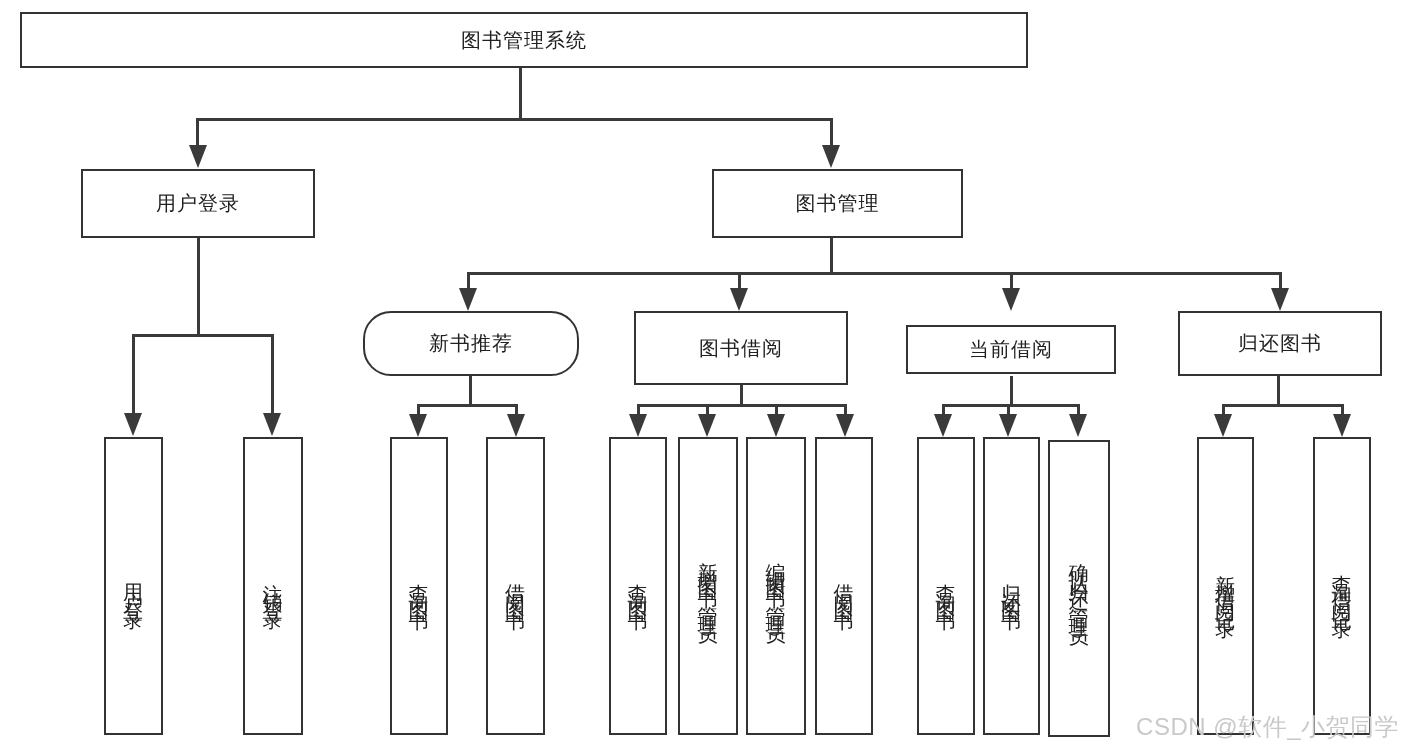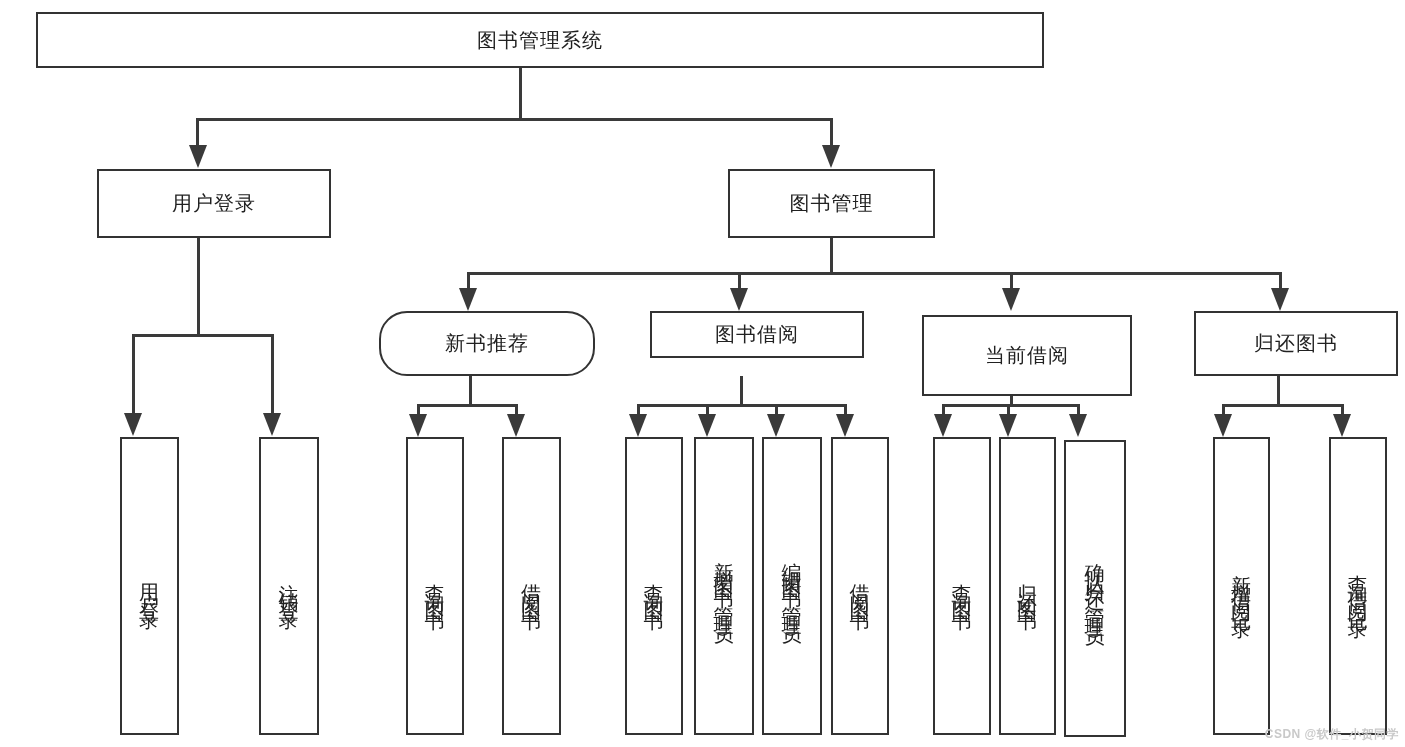--- a/index.html
+++ b/index.html
@@ -24,21 +24,20 @@
     background: var(--background);
     border: 2px solid var(--box-border);
     display: flex;
     align-items: center;
     justify-content: center;
     color: var(--text);
     font-size: 20px;
     letter-spacing: 1px;
     text-align: center;
     z-index: 2;
-    margin-left: 16px;
   }
   .vbox .vtext {
     writing-mode: vertical-rl;
     text-orientation: mixed;
     font-size: 20px;
     line-height: 1;
     letter-spacing: 9px;
     letter-spacing: 9px;
     color: var(--text);
   }
@@ -48,65 +47,64 @@
     position: absolute; width: 0; height: 0; z-index: 1;
     border-left: 9px solid transparent;
     border-right: 9px solid transparent;
     border-top: 23px solid var(--line);
   }
   .watermark {
     position: absolute;
     right: 6px;
     bottom: 4px;
     color: var(--watermark);
-    font-size: 12px;
+    font-size: 24px;
     letter-spacing: 0.5px;
     z-index: 3;
     white-space: nowrap;
-    font-weight: bold;
   }
 </style>
 </head>
 <body>
 
 <div class="canvas">
 
   <div class="box" style="left:20px; top:12px; width:1008px; height:56px;">图书管理系统</div>
 
   <div class="vl" style="left:519px; top:68px; height:51px;"></div>
   <div class="hl" style="left:197px; top:118px; width:635px;"></div>
   <div class="vl" style="left:196px; top:118px; height:29px;"></div>
   <div class="arr" style="left:189px; top:145px;"></div>
   <div class="vl" style="left:830px; top:118px; height:29px;"></div>
   <div class="arr" style="left:822px; top:145px;"></div>
 
   <div class="box" style="left:81px; top:169px; width:234px; height:69px;">用户登录</div>
-  <div class="box" style="left:712px; top:169px; width:207px; height:69px;">图书管理</div>
+  <div class="box" style="left:712px; top:169px; width:251px; height:69px;">图书管理</div>
 
   <div class="vl" style="left:197px; top:238px; height:97px;"></div>
   <div class="hl" style="left:132px; top:334px; width:141px;"></div>
   <div class="vl" style="left:132px; top:334px; height:80px;"></div>
   <div class="arr" style="left:124px; top:413px;"></div>
   <div class="vl" style="left:271px; top:334px; height:80px;"></div>
   <div class="arr" style="left:263px; top:413px;"></div>
 
   <div class="vl" style="left:830px; top:238px; height:35px;"></div>
   <div class="hl" style="left:467px; top:272px; width:814px;"></div>
   <div class="vl" style="left:467px; top:272px; height:17px;"></div>
   <div class="arr" style="left:459px; top:288px;"></div>
   <div class="vl" style="left:738px; top:272px; height:17px;"></div>
   <div class="arr" style="left:730px; top:288px;"></div>
   <div class="vl" style="left:1010px; top:272px; height:17px;"></div>
   <div class="arr" style="left:1002px; top:288px;"></div>
   <div class="vl" style="left:1279px; top:272px; height:17px;"></div>
   <div class="arr" style="left:1271px; top:288px;"></div>
 
   <div class="box" style="left:363px; top:311px; width:216px; height:65px;border-radius:28px;">新书推荐</div>
-  <div class="box" style="left:634px; top:311px; width:214px; height:47px;">图书借阅</div>
-  <div class="box" style="left:906px; top:315px; width:210px; height:81px;">当前借阅</div>
+  <div class="box" style="left:634px; top:311px; width:214px; height:74px;">图书借阅</div>
+  <div class="box" style="left:906px; top:325px; width:210px; height:49px;">当前借阅</div>
   <div class="box" style="left:1178px; top:311px; width:204px; height:65px;">归还图书</div>
 
   <div class="vl" style="left:469px; top:376px; height:29px;"></div>
   <div class="hl" style="left:417px; top:404px; width:101px;"></div>
   <div class="vl" style="left:417px; top:404px; height:11px;"></div>
   <div class="arr" style="left:409px; top:414px;"></div>
   <div class="vl" style="left:515px; top:404px; height:11px;"></div>
   <div class="arr" style="left:507px; top:414px;"></div>
 
   <div class="vl" style="left:740px; top:376px; height:29px;"></div>

